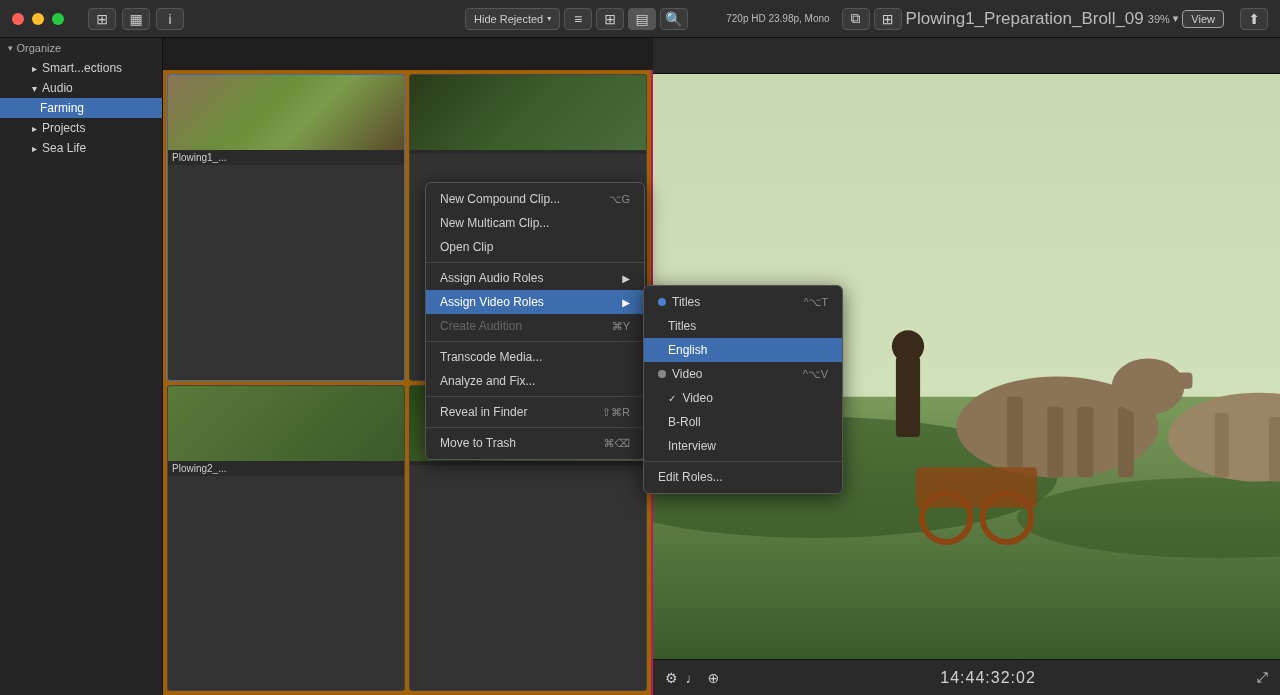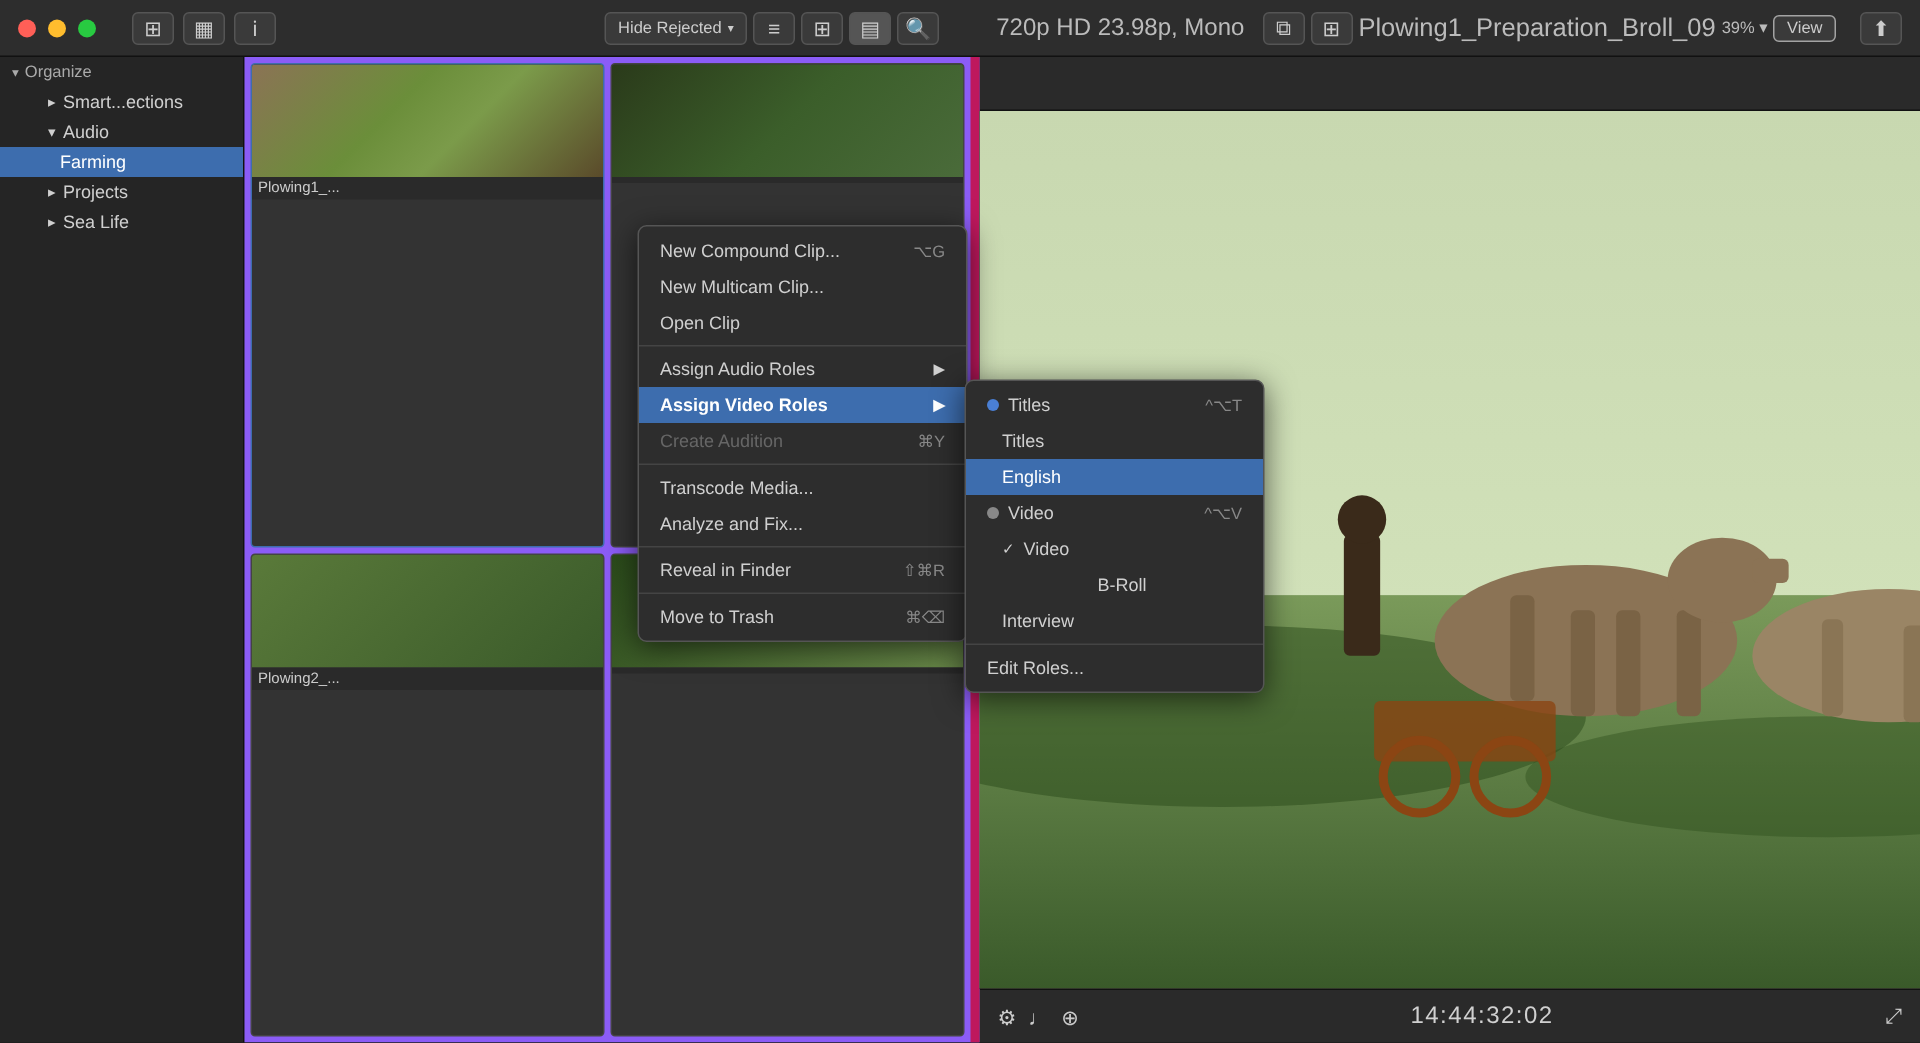--- a/index.html
+++ b/index.html
@@ -74,25 +74,26 @@
     }
     .sidebar-item.selected { background: #3d6dae; color: #fff; }
     .sidebar-item .item-icon { margin-right: 5px; font-size: 10px; }
     .sidebar-sub-item {
       padding-left: 32px;
     }
 
     
     #browser {
       width: 490px;
-      background: #8b5cf6;
-      border-right: 6px solid #be185d;
+      background: #a16207;
+      border-right: 2px solid #be185d;
       display: flex;
       flex-direction: column;
       flex-shrink: 0;
+      margin-top: 32px;
     }
     .browser-toolbar-btn {
       height: 22px; padding: 0 8px;
       background: #3a3a3a;
       border: 1px solid #555;
       border-radius: 4px;
       color: #ccc;
       font-size: 11px;
       cursor: pointer;
       display: flex; align-items: center; gap: 4px;
@@ -151,21 +152,21 @@
     }
     .ctx-item {
       padding: 5px 14px;
       font-size: 12px;
       color: #d0d0d0;
       cursor: pointer;
       display: flex;
       align-items: center;
       justify-content: space-between;
     }
-    .ctx-item.highlighted { background: #3d6dae; color: #fff; font-weight: bold; }
+    .ctx-item.highlighted { background: #3d6dae; color: #fff; }
     .ctx-item.disabled { color: #666; cursor: default; }
     .ctx-separator { height: 1px; background: #444; margin: 3px 0; }
     .ctx-shortcut { color: #888; font-size: 11px; }
     .ctx-arrow { font-size: 10px; }
 
     
     #submenu-video-roles {
       position: absolute;
       left: 480px;
       top: 215px;
@@ -245,21 +246,21 @@
     #preview-toolbar {
       height: 36px;
       background: #2a2a2a;
       border-bottom: 1px solid #111;
       display: flex;
       align-items: center;
       padding: 0 12px;
       gap: 8px;
     }
     .resolution-badge {
-      font-size: 16px;
+      font-size: 10px;
       color: #bbb;
       margin-right: 8px;
     }
     .clip-name {
       font-size: 12px;
       color: #ccc;
       flex: 1;
       text-align: center;
     }
     .zoom-badge {
@@ -437,21 +438,21 @@
           <span>Video</span>
         </div>
         <span class="ctx-shortcut">^⌥V</span>
       </div>
       <div class="sub-item" style="padding-left:24px;">
         <div class="sub-item-left">
           <span style="color:#d0d0d0;font-size:10px;margin-right:6px;">✓</span>
           <span>Video</span>
         </div>
       </div>
-      <div class="sub-item" style="padding-left:24px;justify-content:center;">
+      <div class="sub-item" style="padding-left:24px;">
         <div class="sub-item-left">
           <span>B-Roll</span>
         </div>
       </div>
       <div class="sub-item" style="padding-left:24px;">
         <div class="sub-item-left">
           <span>Interview</span>
         </div>
       </div>
       <div class="ctx-separator"></div>

